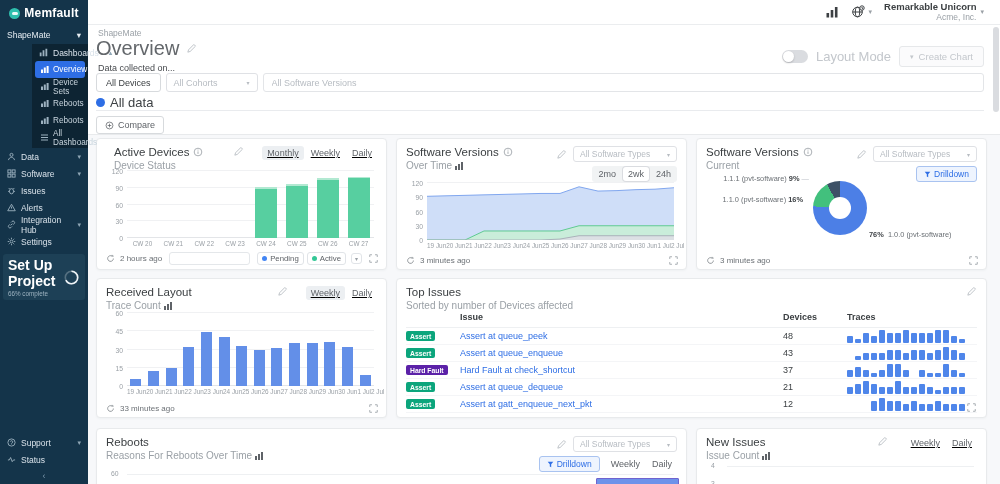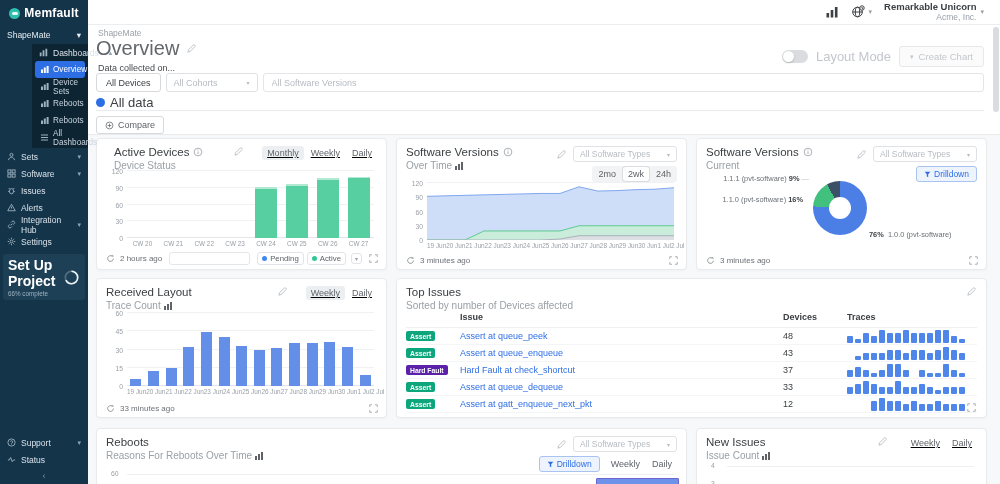--- a/index.html
+++ b/index.html
@@ -210,21 +210,21 @@
       </div>
   </div>
   <nav id="side-nav">
       <div class="nav-row">
         <span class="icon-s">
           <svg viewBox="0 0 10 10" fill="none" stroke="currentColor" stroke-width="1">
             <circle cx="5" cy="3.2" r="1.7"></circle>
             <path d="M1.6 9c.5-2 1.8-3 3.4-3s2.9 1 3.4 3"></path>
           </svg>
         </span>
-        <span>Sets</span>
+        <span>Data</span>
         <span class="spacer"></span>
         <span class="chev">▾</span>
       </div>
       <div class="nav-row">
         <span class="icon-s">
           <svg viewBox="0 0 10 10" fill="none" stroke="currentColor" stroke-width="1">
             <rect x="1" y="1" width="3.3" height="3.3"></rect>
             <rect x="5.7" y="1" width="3.3" height="3.3"></rect>
             <rect x="1" y="5.7" width="3.3" height="3.3"></rect>
             <rect x="5.7" y="5.7" width="3.3" height="3.3"></rect>
@@ -840,21 +840,21 @@
           <i style="height: 4px;"></i>
           <i style="height: 4px;"></i>
           <i style="height: 13px;"></i>
           <i style="height: 7px;"></i>
           <i style="height: 4px;"></i>
         </span>
       </div>
       <div class="tbl-row">
         <span class="badge" style="background: rgb(12, 165, 124);">Assert</span>
         <span class="issue-link">Assert at queue_dequeue</span>
-        <span class="dev-num">33</span>
+        <span class="dev-num">21</span>
         <span class="spark">
           <i style="height: 7px;"></i>
           <i style="height: 10px;"></i>
           <i style="height: 13px;"></i>
           <i style="height: 10px;"></i>
           <i style="height: 7px;"></i>
           <i style="height: 7px;"></i>
           <i style="height: 13px;"></i>
           <i style="height: 7px;"></i>
           <i style="height: 7px;"></i>

